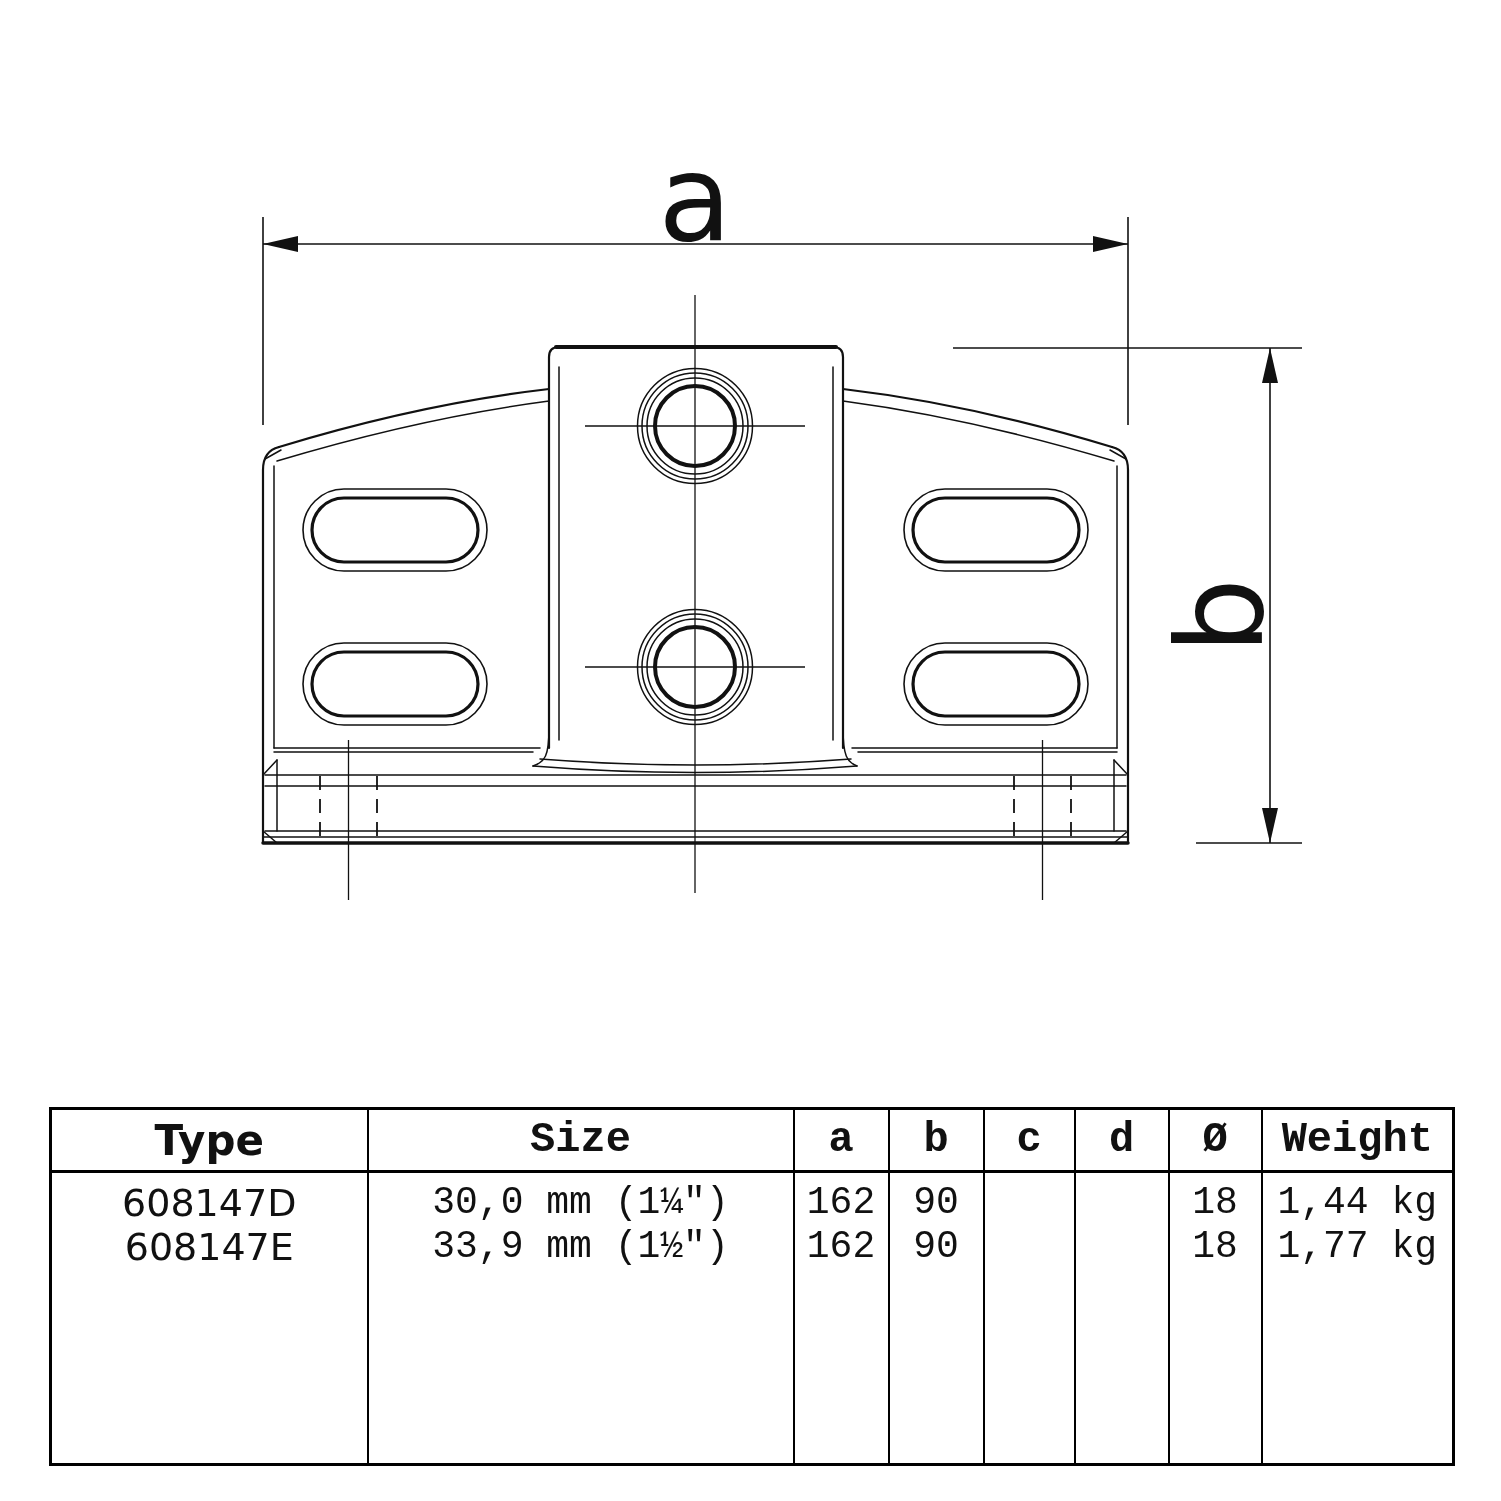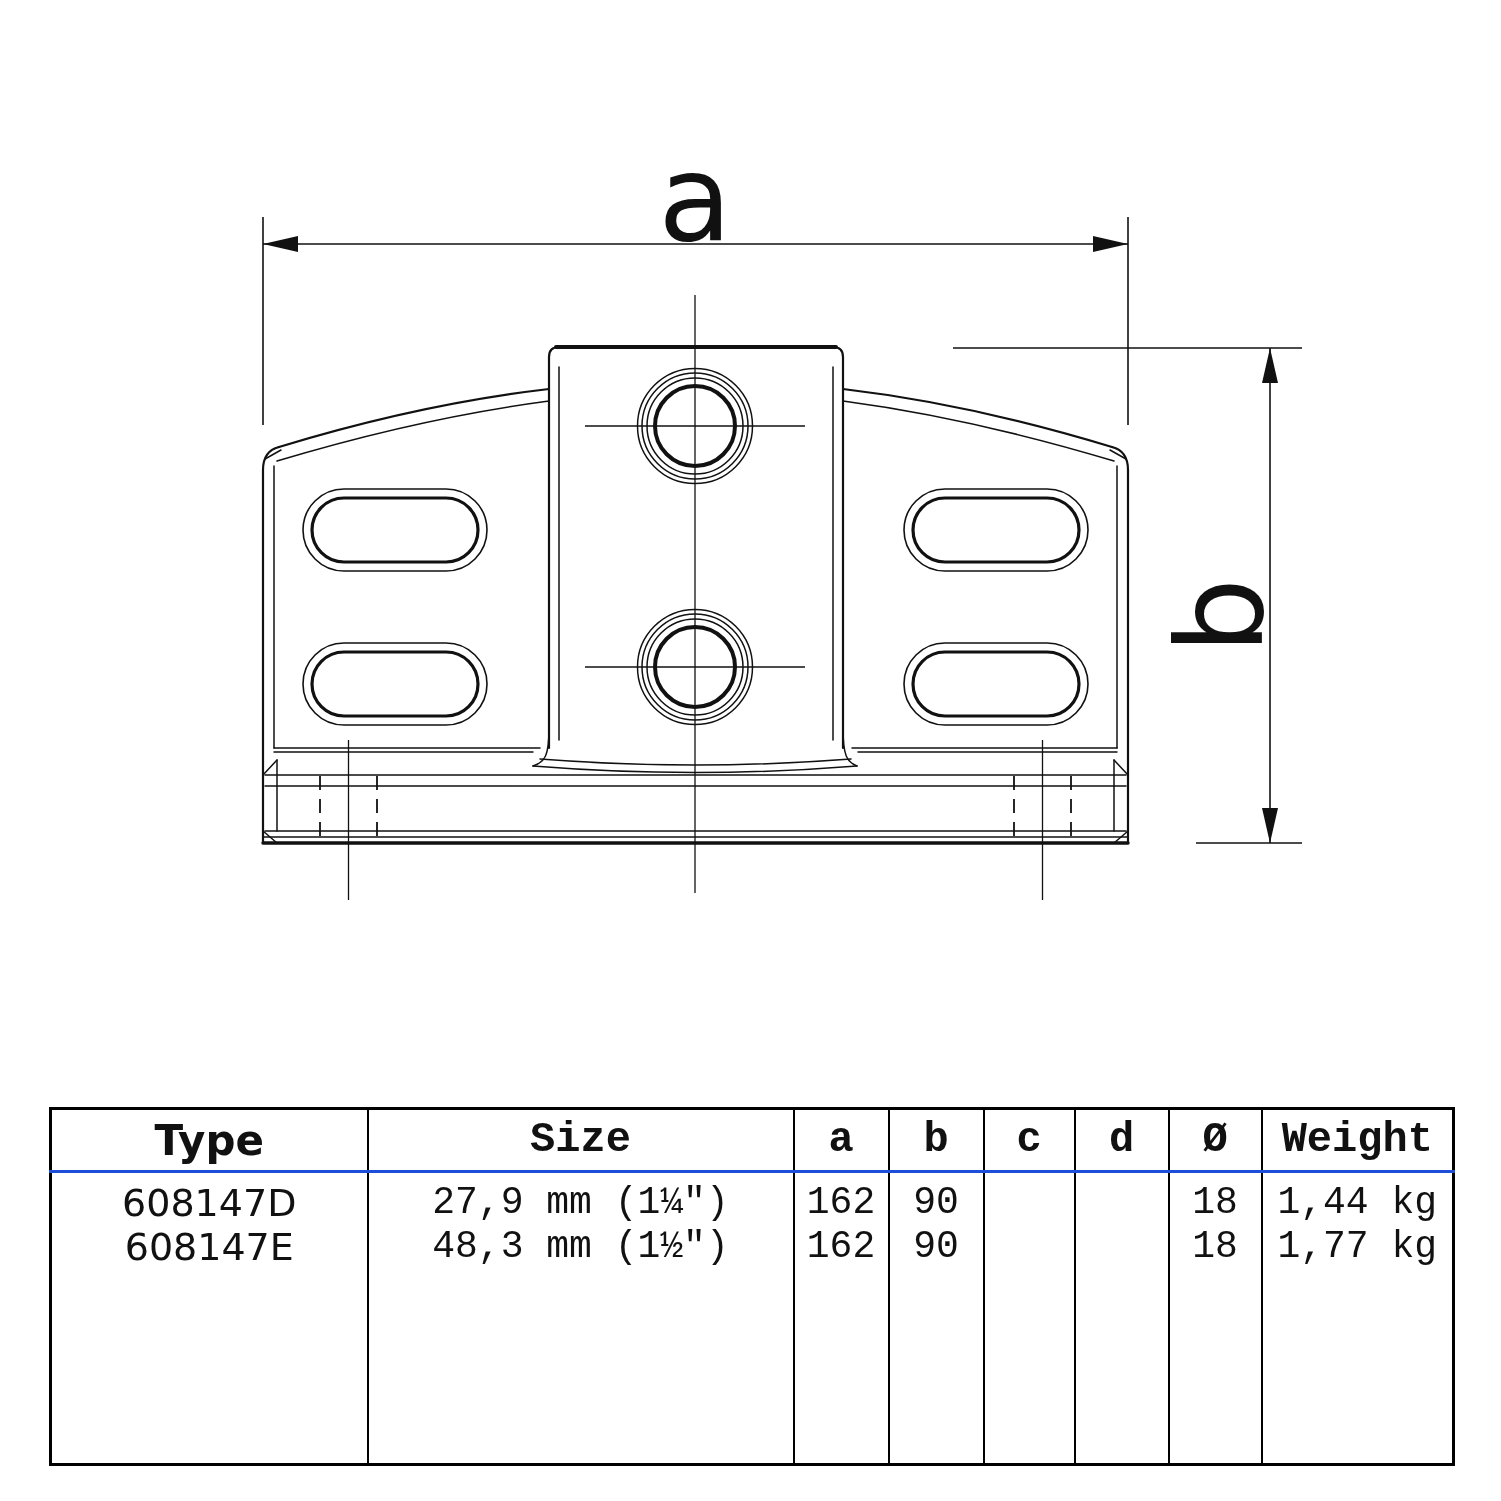--- a/index.html
+++ b/index.html
@@ -14,21 +14,21 @@
 
   
   .spec-table{
     position:absolute;left:49px;top:1107px;
     width:1403px;height:350px;
     border-collapse:collapse;table-layout:fixed;
     border:3px solid #000;
     color:#111;
   }
   .spec-table th{
-    border-bottom:3px solid #1d4ed8;
+    border-bottom:3px solid #000000;
     font-size:42px;font-weight:bold;
     height:60px;text-align:center;vertical-align:middle;
     padding:0;
   }
   .spec-table td{
     height:282px;vertical-align:top;text-align:center;
     padding:8px 0 0 0;
     font-size:38px;
   }
   .spec-table th + th, .spec-table td + td{border-left:2px solid #000;font-family:Liberation Mono, monospace;}
@@ -186,22 +186,22 @@
         <th>Weight</th>
       </tr>
     </thead>
     <tbody>
       <tr>
         <td>
           <div class="cell-line">608147D</div>
           <div class="cell-line">608147E</div>
         </td>
         <td>
-          <div class="cell-line">27,9 mm (1¼″)</div>
-          <div class="cell-line">48,3 mm (1½″)</div>
+          <div class="cell-line">30,0 mm (1¼″)</div>
+          <div class="cell-line">33,9 mm (1½″)</div>
         </td>
         <td>
           <div class="cell-line">162</div>
           <div class="cell-line">162</div>
         </td>
         <td>
           <div class="cell-line">90</div>
           <div class="cell-line">90</div>
         </td>
         <td>

